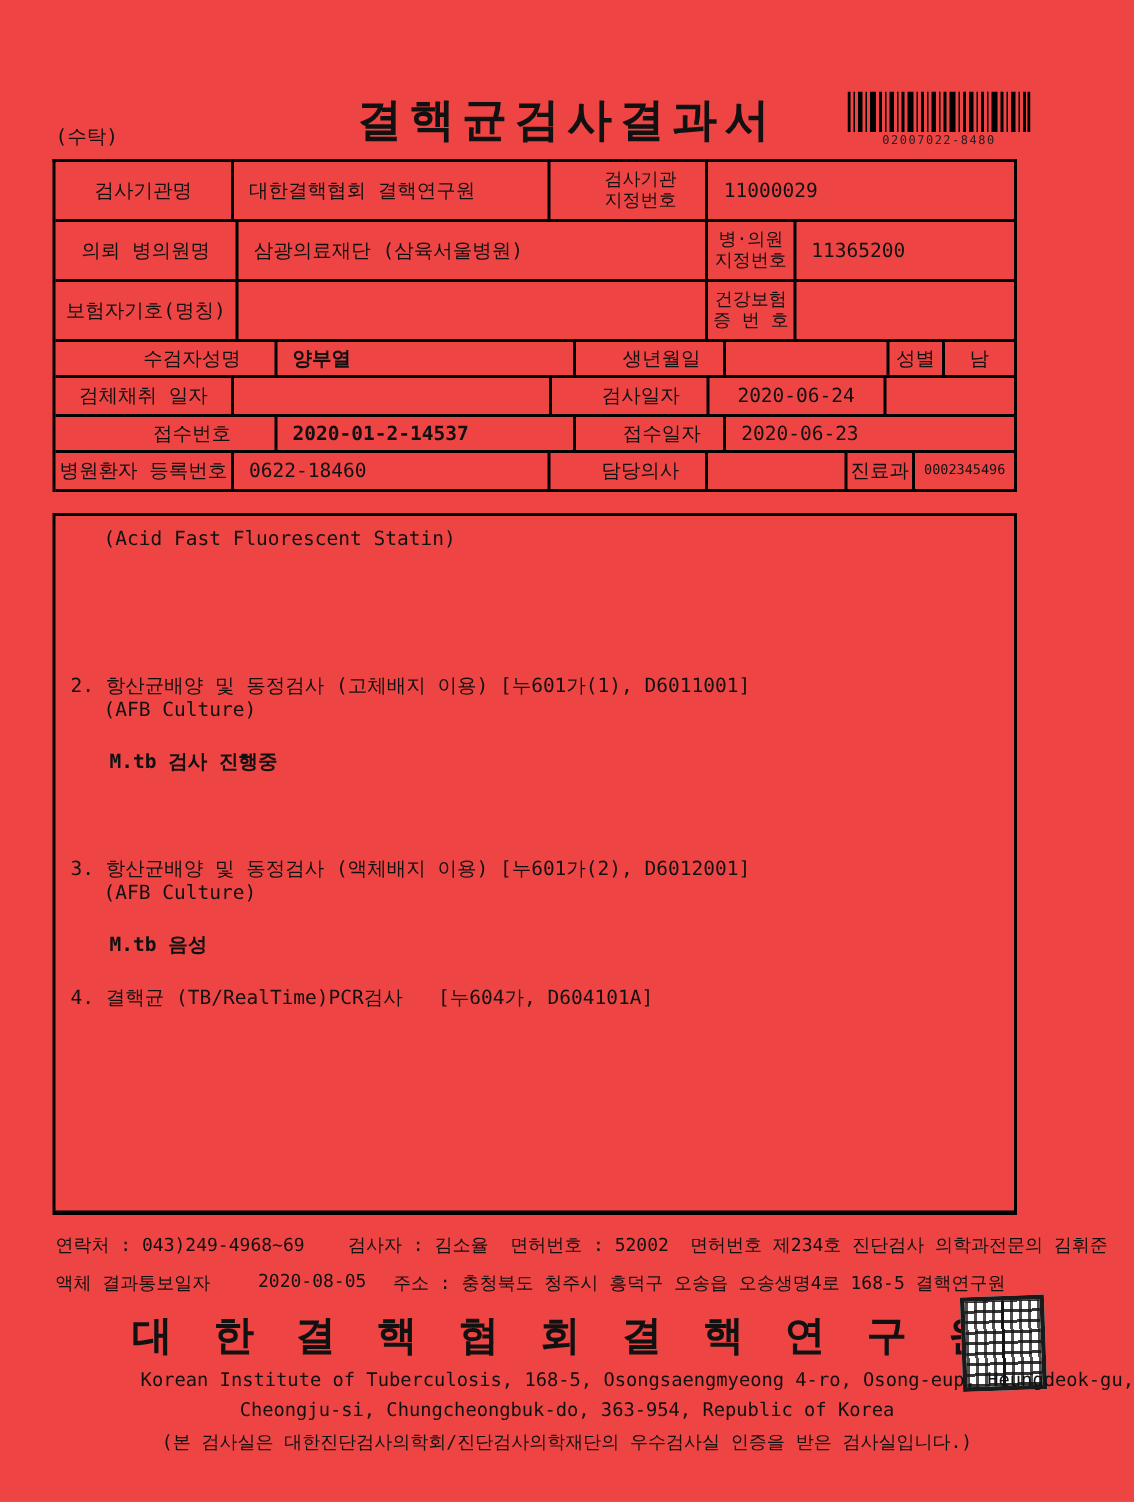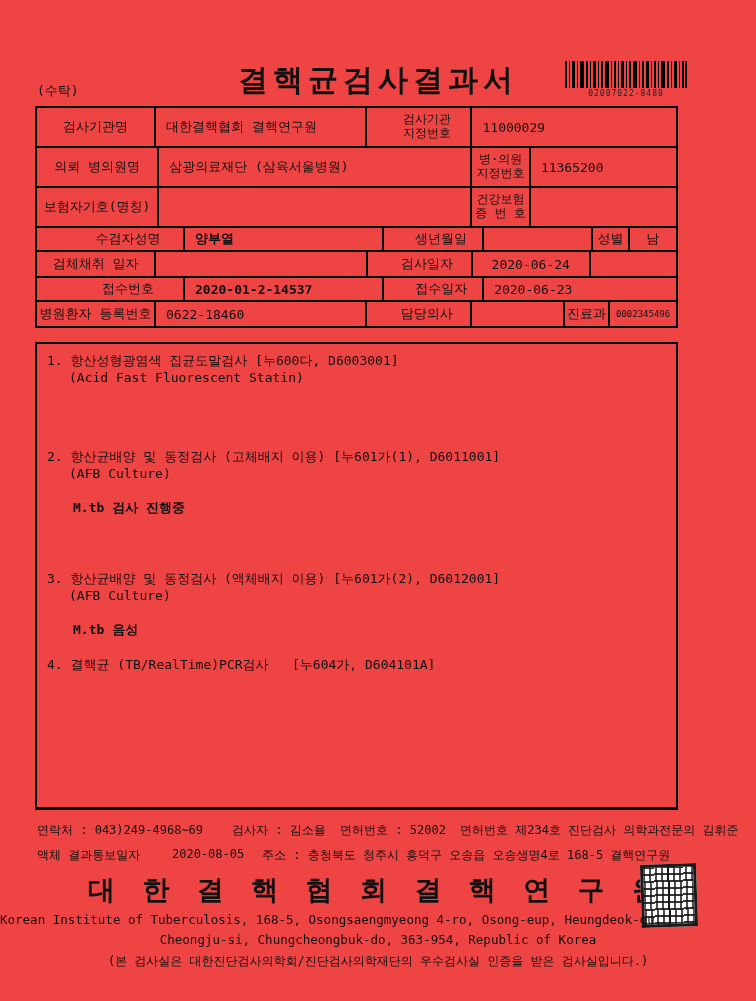--- a/index.html
+++ b/index.html
@@ -54,21 +54,21 @@
   .res-sub { padding-left:22px; }
   .res-val { padding-left:26px; font-weight:bold; margin-top:18px; white-space:pre; }
 
   
   .foot-line { position:absolute; font-size:12px; white-space:pre; }
   .org-name {
     position:absolute; left:0; top:872px; width:100%; text-align:center;
     font-size:27px; font-weight:bold; letter-spacing:9px;
     font-family:"DejaVu Sans","Liberation Sans",sans-serif;
   }
-  .eng1 { position:absolute; left:0; top:912px; width:100%; text-align:left; font-size:12.5px; }
+  .eng1 { position:absolute; left:0; top:912px; width:100%; text-align:right; font-size:12.5px; }
   .eng2 { position:absolute; left:0; top:932px; width:100%; text-align:center; font-size:12.5px; }
   .cert { position:absolute; left:0; top:953px; width:100%; text-align:center; font-size:12px; }
 
   .seal {
     position:absolute; left:641px; top:864px; width:56px; height:63px;
     border:3px solid #1a1a1a; transform:rotate(-2deg); background:
       repeating-linear-gradient(0deg,  rgba(20,20,20,.85) 0 2px, transparent 2px 7px),
       repeating-linear-gradient(90deg, rgba(20,20,20,.75) 0 2px, transparent 2px 6px),
       linear-gradient(90deg, transparent 0 24px, #1a1a1a 24px 26px, transparent 26px);
     background-color:#fff;
@@ -168,21 +168,20 @@
       <div class="cell br val c218">0622-18460</div>
       <div class="cell br lab c92">담당의사</div>
       <div class="cell br val c95"></div>
       <div class="cell br lab c47">진료과</div>
       <div class="cell ctr tiny c68">0002345496</div>
     </div>
   </div>
 
   <div class="results-box">
     <div class="res-item" style="top:8px">
-      <div class="res-title">1. 항산성형광염색 집균도말검사 [누600다, D6003001]</div>
       <div class="res-sub">(Acid Fast Fluorescent Statin)</div>
     </div>
     <div class="res-item" style="top:104px">
       <div class="res-title">2. 항산균배양 및 동정검사 (고체배지 이용) [누601가(1), D6011001]</div>
       <div class="res-sub">(AFB Culture)</div>
       <div class="res-val">M.tb 검사 진행중</div>
     </div>
     <div class="res-item" style="top:226px">
       <div class="res-title">3. 항산균배양 및 동정검사 (액체배지 이용) [누601가(2), D6012001]</div>
       <div class="res-sub">(AFB Culture)</div>

